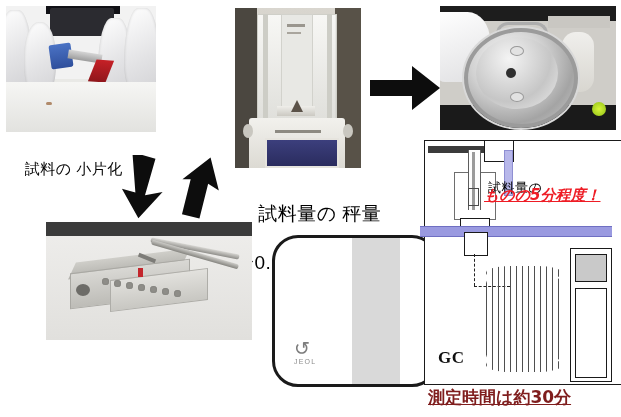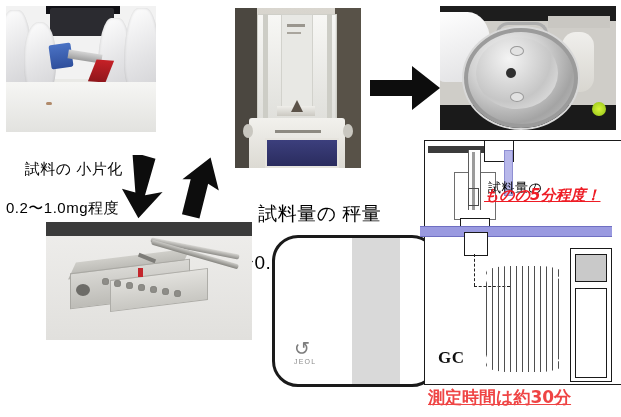--- a/index.html
+++ b/index.html
@@ -203,21 +203,21 @@
   #note-five-min{
     position:absolute;left:484px;top:186px;
     color:#ee1c25;
     font-family:"DejaVu Sans","Liberation Sans",sans-serif;
     font-size:15px;font-weight:bold;font-style:italic;
     text-decoration:underline;
     white-space:pre;
   }
   #note-measure-time{
     position:absolute;left:428px;top:386px;
-    color:#ef4444;
+    color:#7f1d1d;
     font-family:"DejaVu Sans","Liberation Sans",sans-serif;
     font-size:17px;font-weight:bold;
     text-decoration:underline;
     white-space:pre;
   }
 
   
   #ms-unit{position:absolute;left:272px;top:235px;width:166px;height:152px;}
   #ms-body{
     position:absolute;inset:0;
@@ -293,21 +293,20 @@
     <div class="glove g4"></div>
     <div class="bluehandle"></div>
     <div class="blade"></div>
     <div class="redchip"></div>
     <div class="bench"></div>
     <div class="speck"></div>
   </div>
 
   <div class="caption" id="caption-cut">
     <span class="l1">試料の 小片化</span>
-    <span class="l2">0.2〜1.0mg程度</span>
   </div>
 
   <div class="arrow" id="arrow-down-right" style="left:117px;top:155px;">
     <svg width="56" height="66" viewBox="0 0 56 66">
       <polygon points="6,2 30,2 30,40 46,32 30,64 6,40 20,40" fill="#0d0d0d" transform="rotate(16 28 33)"></polygon>
     </svg>
   </div>
   <div class="arrow" id="arrow-up-right" style="left:179px;top:155px;">
     <svg width="52" height="66" viewBox="0 0 52 66">
       <polygon points="24,2 40,32 28,28 28,64 10,64 10,28 2,30" fill="#0d0d0d" transform="rotate(14 26 33)"></polygon>

